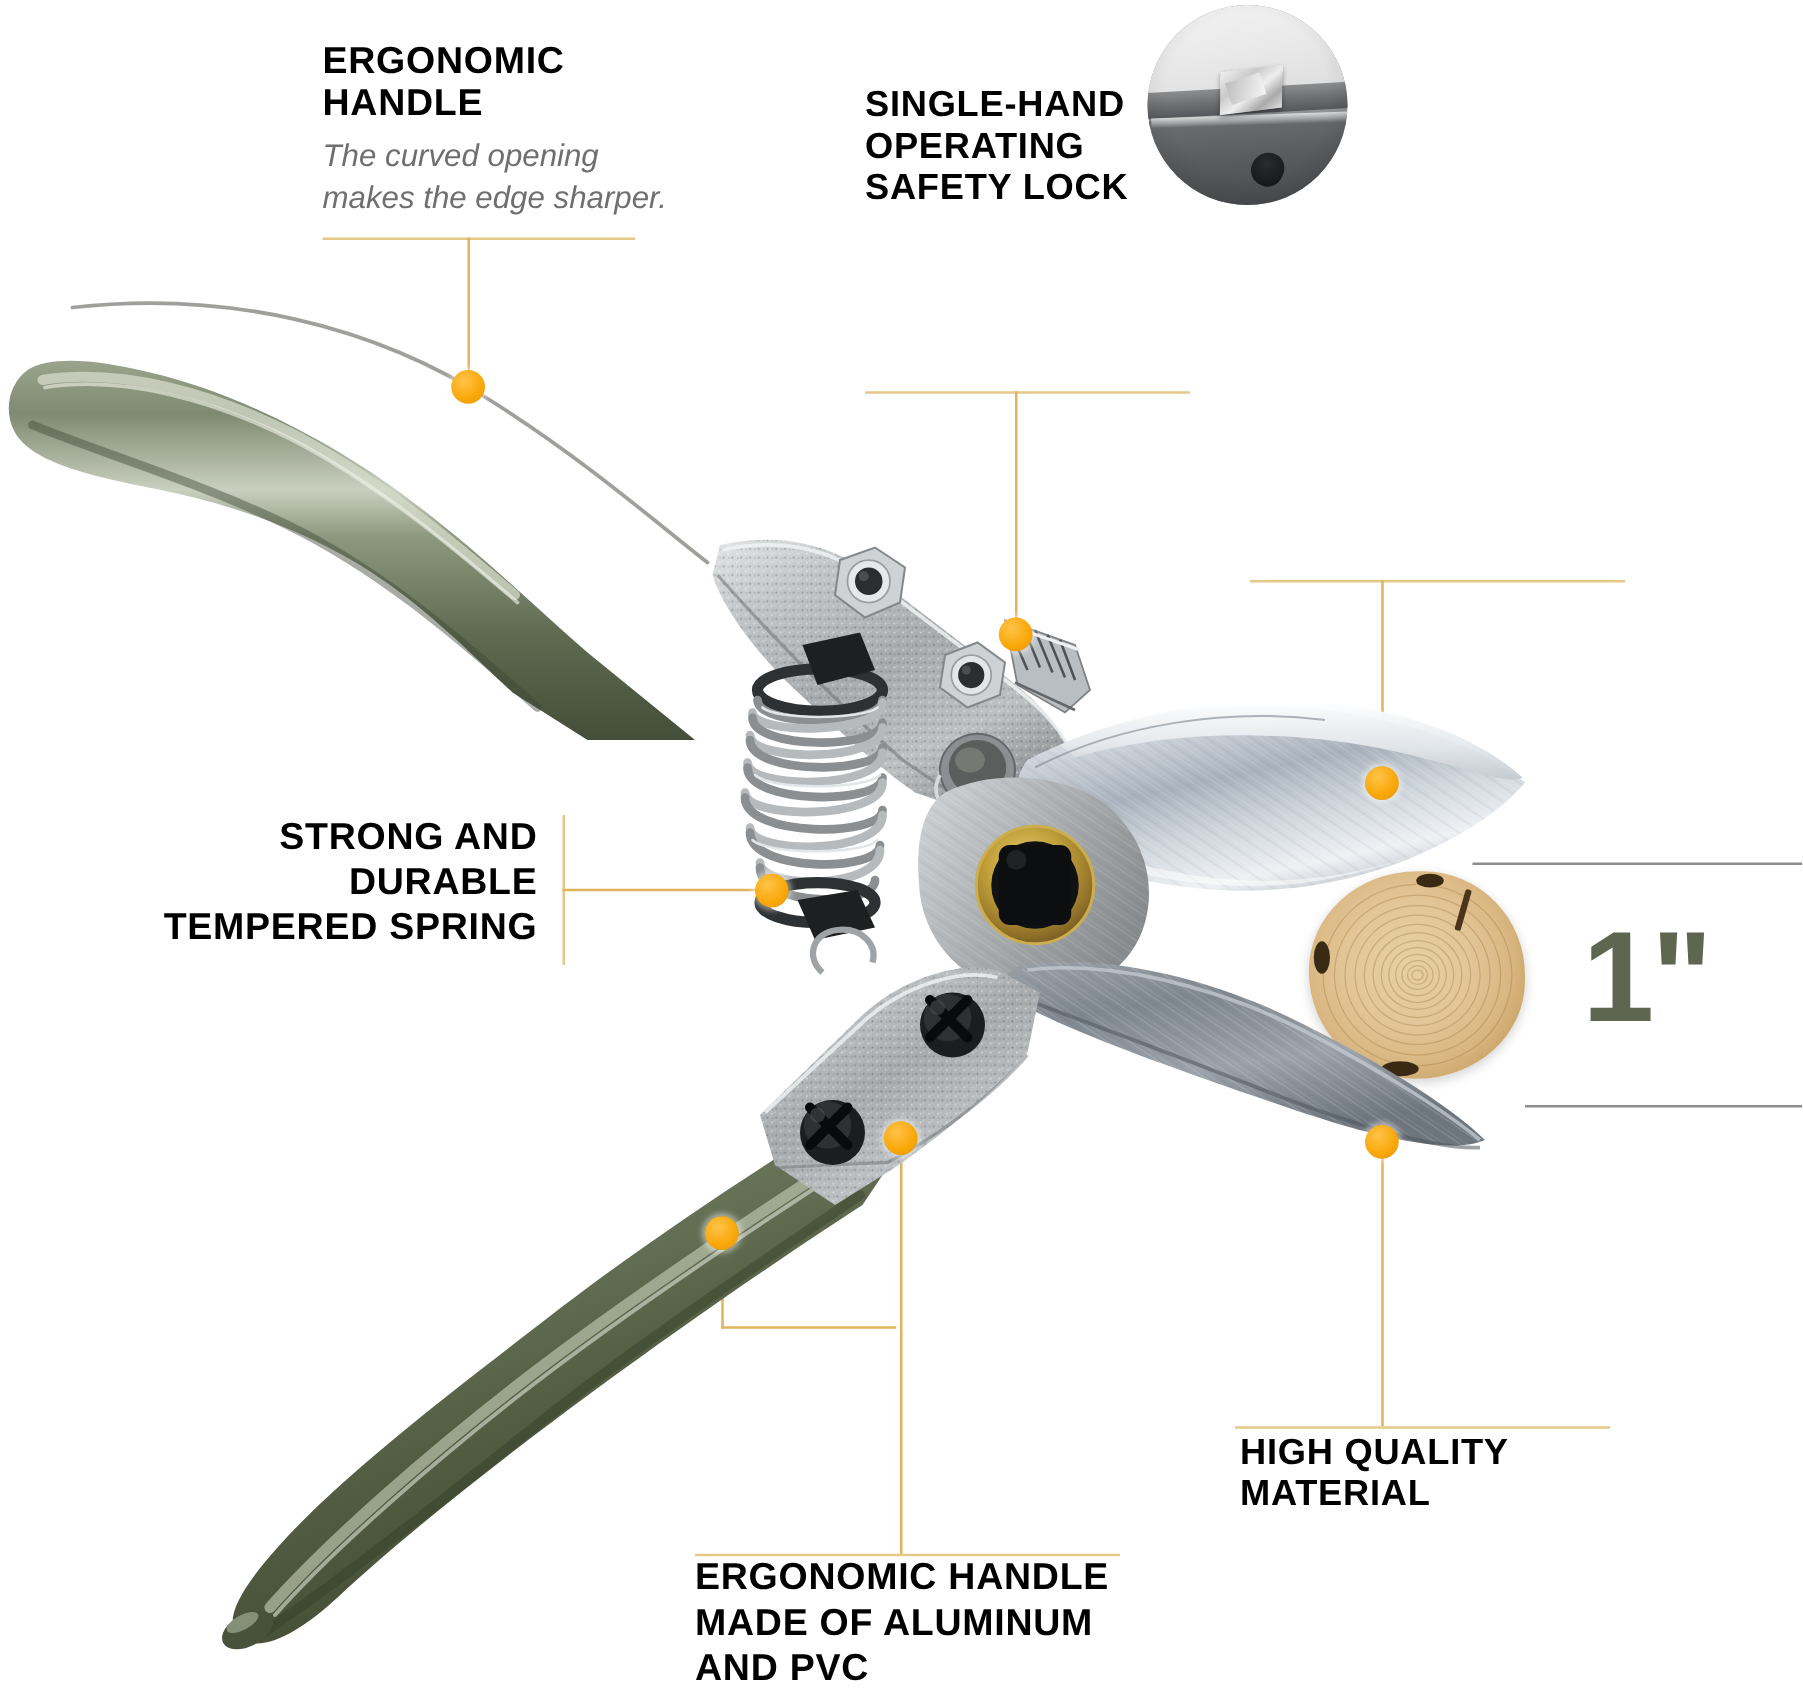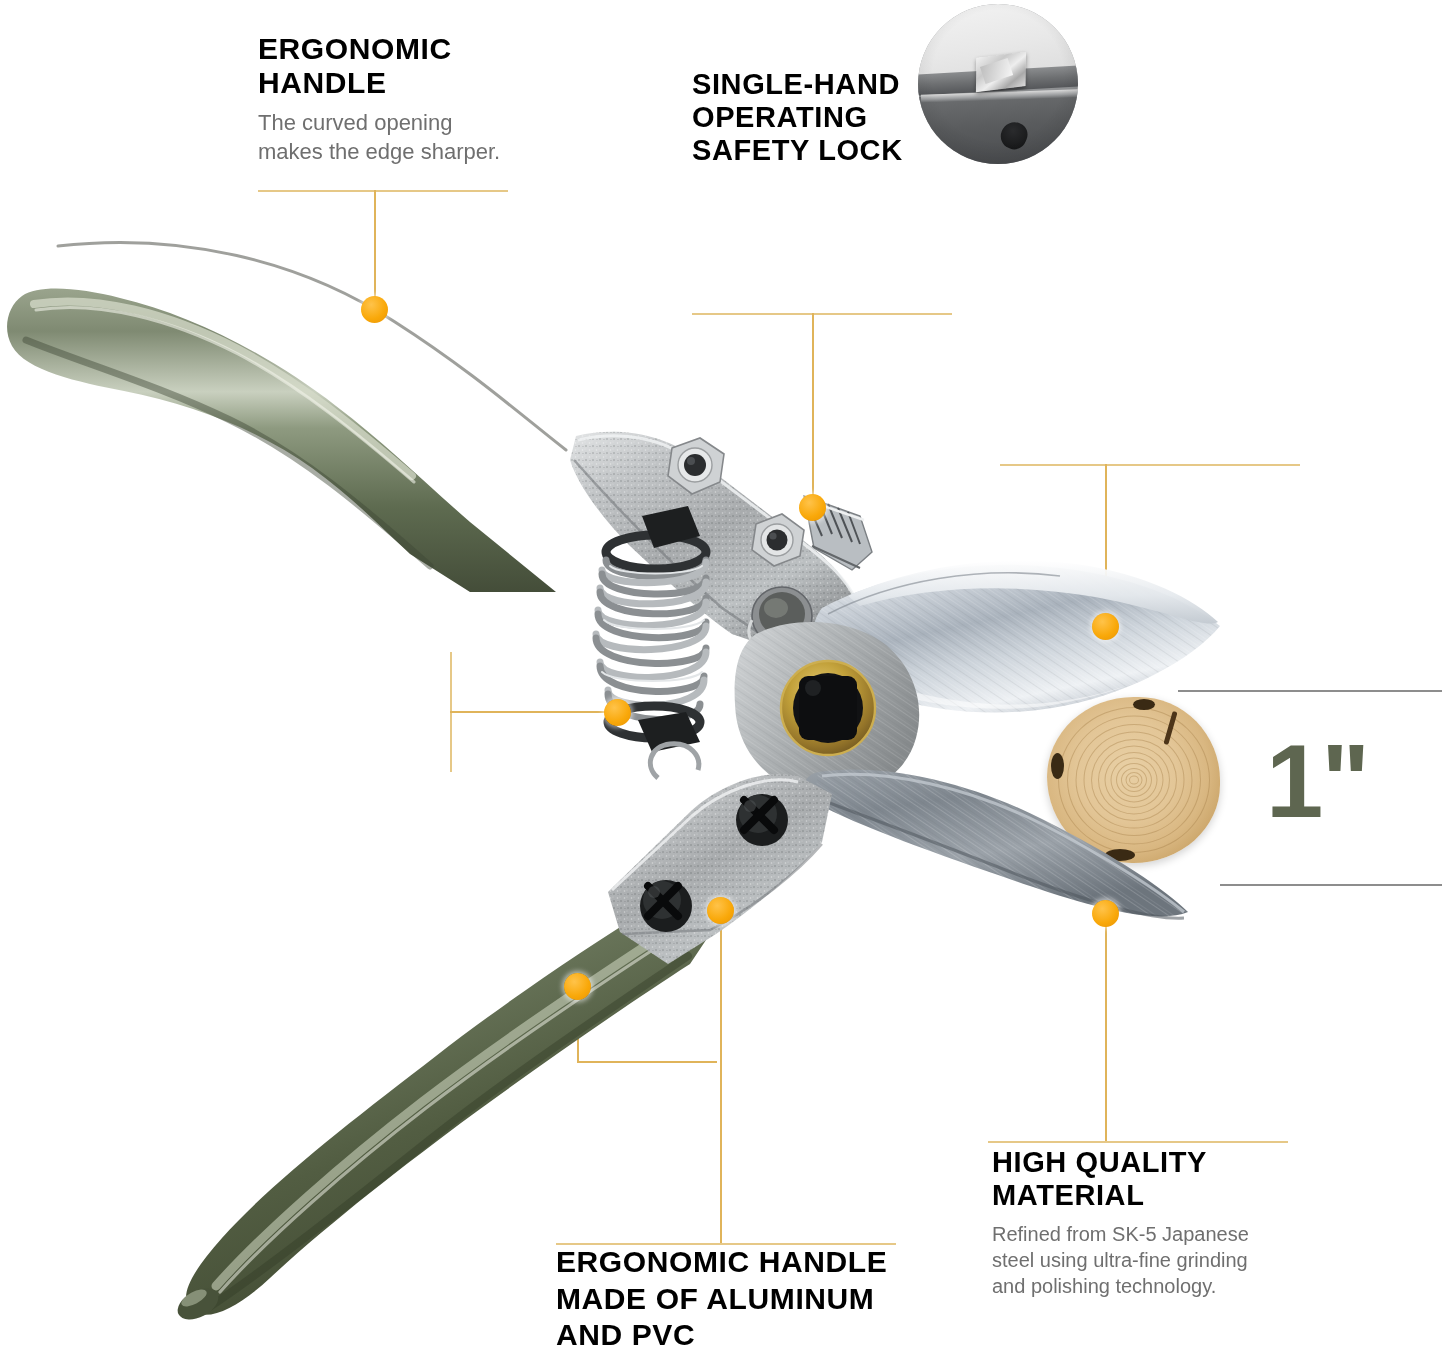--- a/index.html
+++ b/index.html
@@ -28,21 +28,21 @@
   }
   .c-body{
     color:#6f6f6f;
     line-height:1.30;
     margin:0;
     white-space:pre-line;
     font-weight:400;
   }
 
   .size-lg .c-title{font-size:30px;}
-  .size-lg .c-body{font-size:22px;}
+  .size-lg .c-body{font-size:25px;font-style:italic;}
   .size-md .c-title{font-size:29px;}
   .size-md .c-body{font-size:20px;}
 
   
   .lead-h{position:absolute;background:#e0b45a;height:2px;}
   .lead-v{position:absolute;background:#e0b45a;width:2px;}
   .lead-h.pale,.lead-v.pale{background:#e6c887;}
   .dot{
     position:absolute;
     width:27px;height:27px;
@@ -553,28 +553,30 @@
 
   <div class="callout size-md" style="left:692px;top:68px;width:272px;">
     <p class="c-title">SINGLE-HAND
 OPERATING
 SAFETY LOCK</p>
   </div>
 
   <div class="callout size-md" style="left:1002px;top:328px;width:300px;">
   </div>
 
+  <div class="callout size-lg" style="left:118px;top:652px;width:312px;text-align:right;">
+    <p class="c-title" style="margin-bottom:0;line-height:1.20;">STRONG AND
+DURABLE
+TEMPERED SPRING</p>
+  </div>
 
   <div class="callout size-lg" style="left:556px;top:1244px;width:400px;">
     <p class="c-title" style="margin-bottom:0;line-height:1.22;">ERGONOMIC HANDLE
 MADE OF ALUMINUM
 AND PVC</p>
   </div>
 
   <div class="callout size-md" style="left:992px;top:1146px;width:300px;">
     <p class="c-title">HIGH QUALITY
 MATERIAL</p>
-    <p class="c-body">Refined from SK-5 Japanese
-steel using ultra-fine grinding
-and polishing technology.</p>
   </div>
 
 </div>
 
 </body></html>

